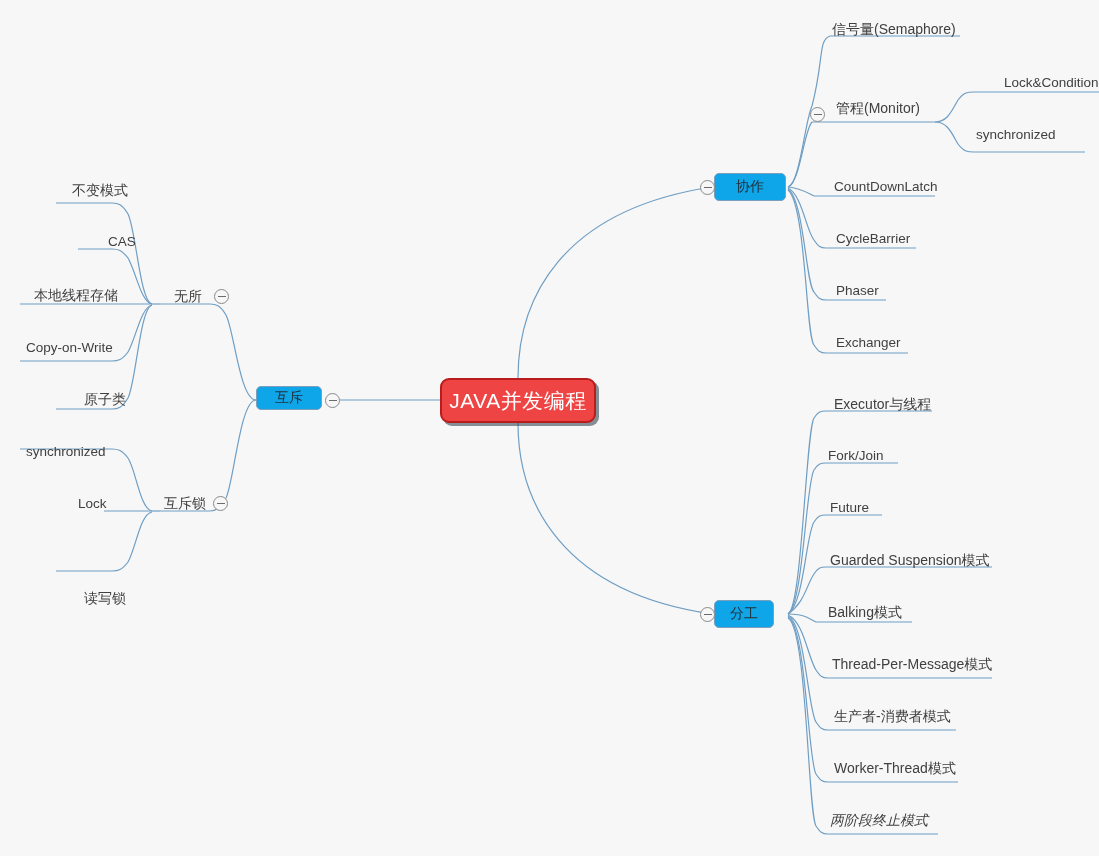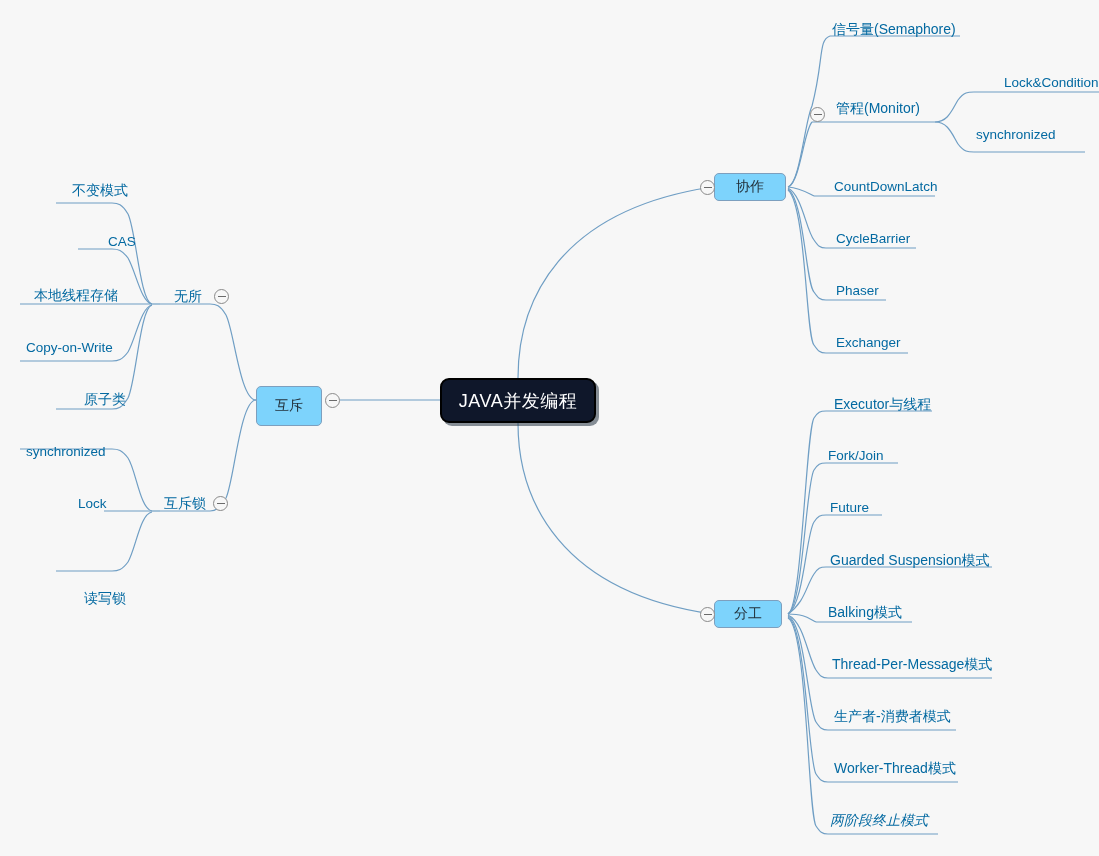--- a/index.html
+++ b/index.html
@@ -10,46 +10,46 @@
     overflow:hidden;
     position:relative;
   }
   #canvas{position:absolute;left:0;top:0;width:1099px;height:856px;}
   #edges{position:absolute;left:0;top:0;width:1099px;height:856px;pointer-events:none;}
 
   
   .root-node{
     position:absolute;
     box-sizing:border-box;
-    background:#0f172a;
-    border:2px solid #000000;
+    background:#ef4444;
+    border:2px solid #b91c1c;
     border-radius:9px;
     color:#ffffff;
-    font-size:18px;
+    font-size:21px;
     display:flex;align-items:center;justify-content:center;
     letter-spacing:.5px;
     box-shadow:3px 3px 0 rgba(40,55,70,.55);
   }
 
   
   .branch-node{
     position:absolute;
     box-sizing:border-box;
-    background:#7dd3fc;
+    background:#0ea5e9;
     border:1px solid #7d9fbe;
     border-radius:5px;
     color:#22303a;
     font-size:14px;
     display:flex;align-items:center;justify-content:center;
   }
 
   
   .text-node{
     position:absolute;
-    color:#0369a1;
+    color:#404040;
     font-size:13.5px;
     white-space:nowrap;
     line-height:16px;
   }
   .text-node.cjk{font-size:14px;}
 
   
   .toggle{
     position:absolute;
     width:15px;height:15px;
@@ -201,42 +201,42 @@
   <div class="text-node" style="left:836px;top:231px;">CycleBarrier</div>
 
   <div class="text-node" style="left:836px;top:283px;">Phaser</div>
 
   <div class="text-node" style="left:836px;top:335px;">Exchanger</div>
 
   <div class="text-node" style="left:976px;top:75px;margin-left:28px;">Lock&amp;Condition</div>
 
   <div class="text-node" style="left:976px;top:127px;">synchronized</div>
 
-  <div class="branch-node" style="left:714px;top:600px;width:68px;height:28px;">分工</div>
+  <div class="branch-node" style="left:714px;top:600px;width:60px;height:28px;">分工</div>
   <span class="toggle" style="left:700px;top:607px;"></span>
 
   <div class="text-node cjk" style="left:834px;top:396px;">Executor与线程</div>
 
   <div class="text-node" style="left:828px;top:448px;">Fork/Join</div>
 
   <div class="text-node" style="left:830px;top:500px;">Future</div>
 
   <div class="text-node cjk" style="left:830px;top:552px;">Guarded Suspension模式</div>
 
   <div class="text-node cjk" style="left:828px;top:604px;">Balking模式</div>
 
   <div class="text-node cjk" style="left:832px;top:656px;">Thread-Per-Message模式</div>
 
   <div class="text-node cjk" style="left:834px;top:708px;">生产者-消费者模式</div>
 
   <div class="text-node cjk" style="left:834px;top:760px;">Worker-Thread模式</div>
 
   <div class="text-node cjk" style="left:830px;top:812px;font-style:italic;">两阶段终止模式</div>
 
-  <div class="branch-node" style="left:256px;top:386px;width:66px;height:40px;">互斥</div>
+  <div class="branch-node" style="left:256px;top:386px;width:66px;height:24px;">互斥</div>
   <span class="toggle" style="left:325px;top:393px;"></span>
 
   <div class="text-node cjk" style="left:174px;top:288px;">无所</div>
   <span class="toggle" style="left:214px;top:289px;"></span>
 
   <div class="text-node cjk" style="left:164px;top:495px;">互斥锁</div>
   <span class="toggle" style="left:213px;top:496px;"></span>
 
   <div class="text-node cjk" style="left:64px;top:182px;margin-left:8px;">不变模式</div>
 

